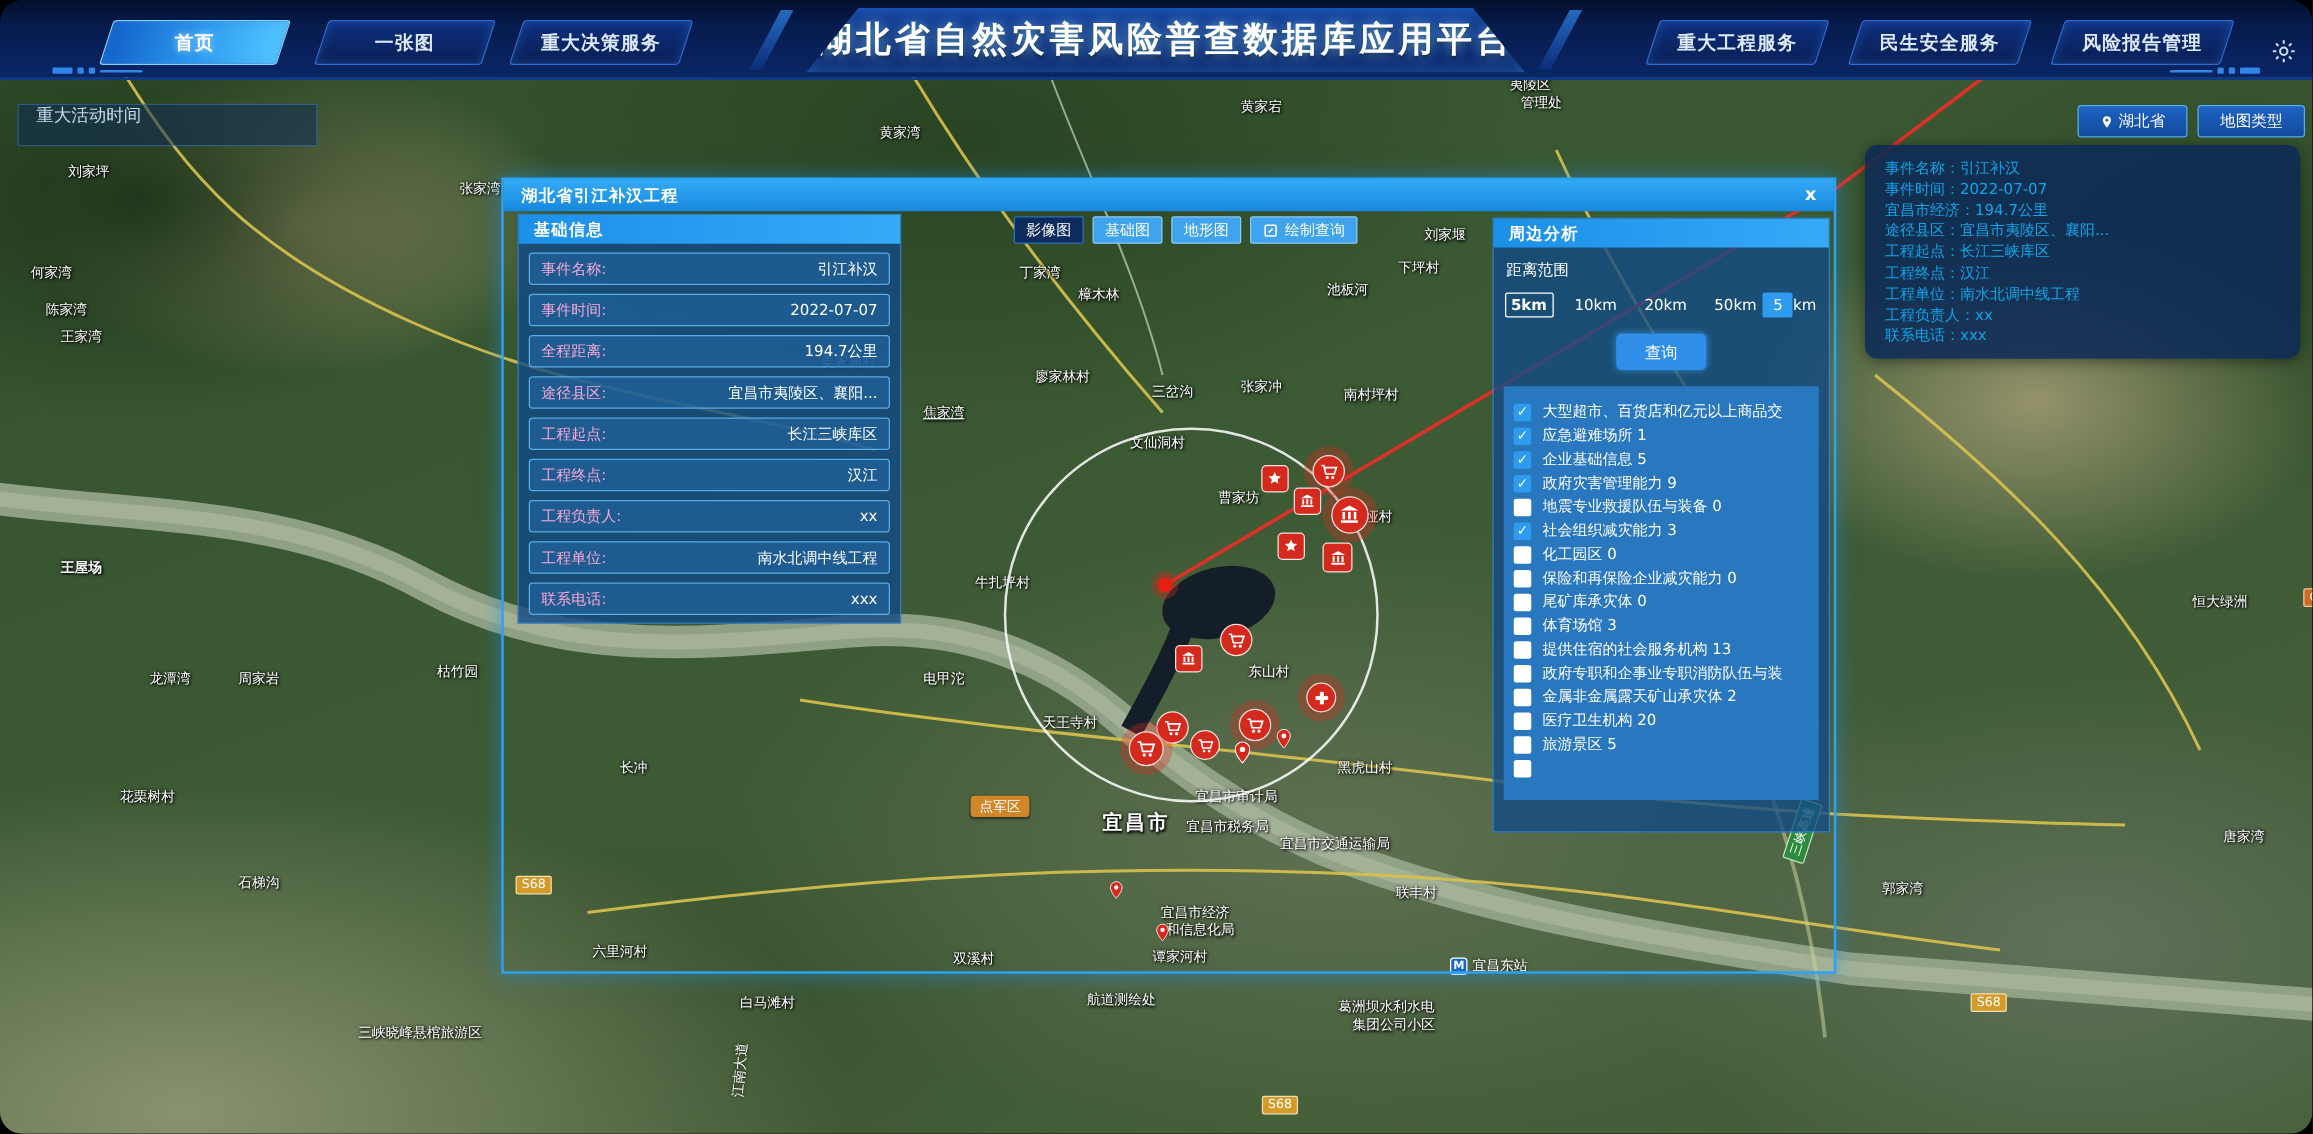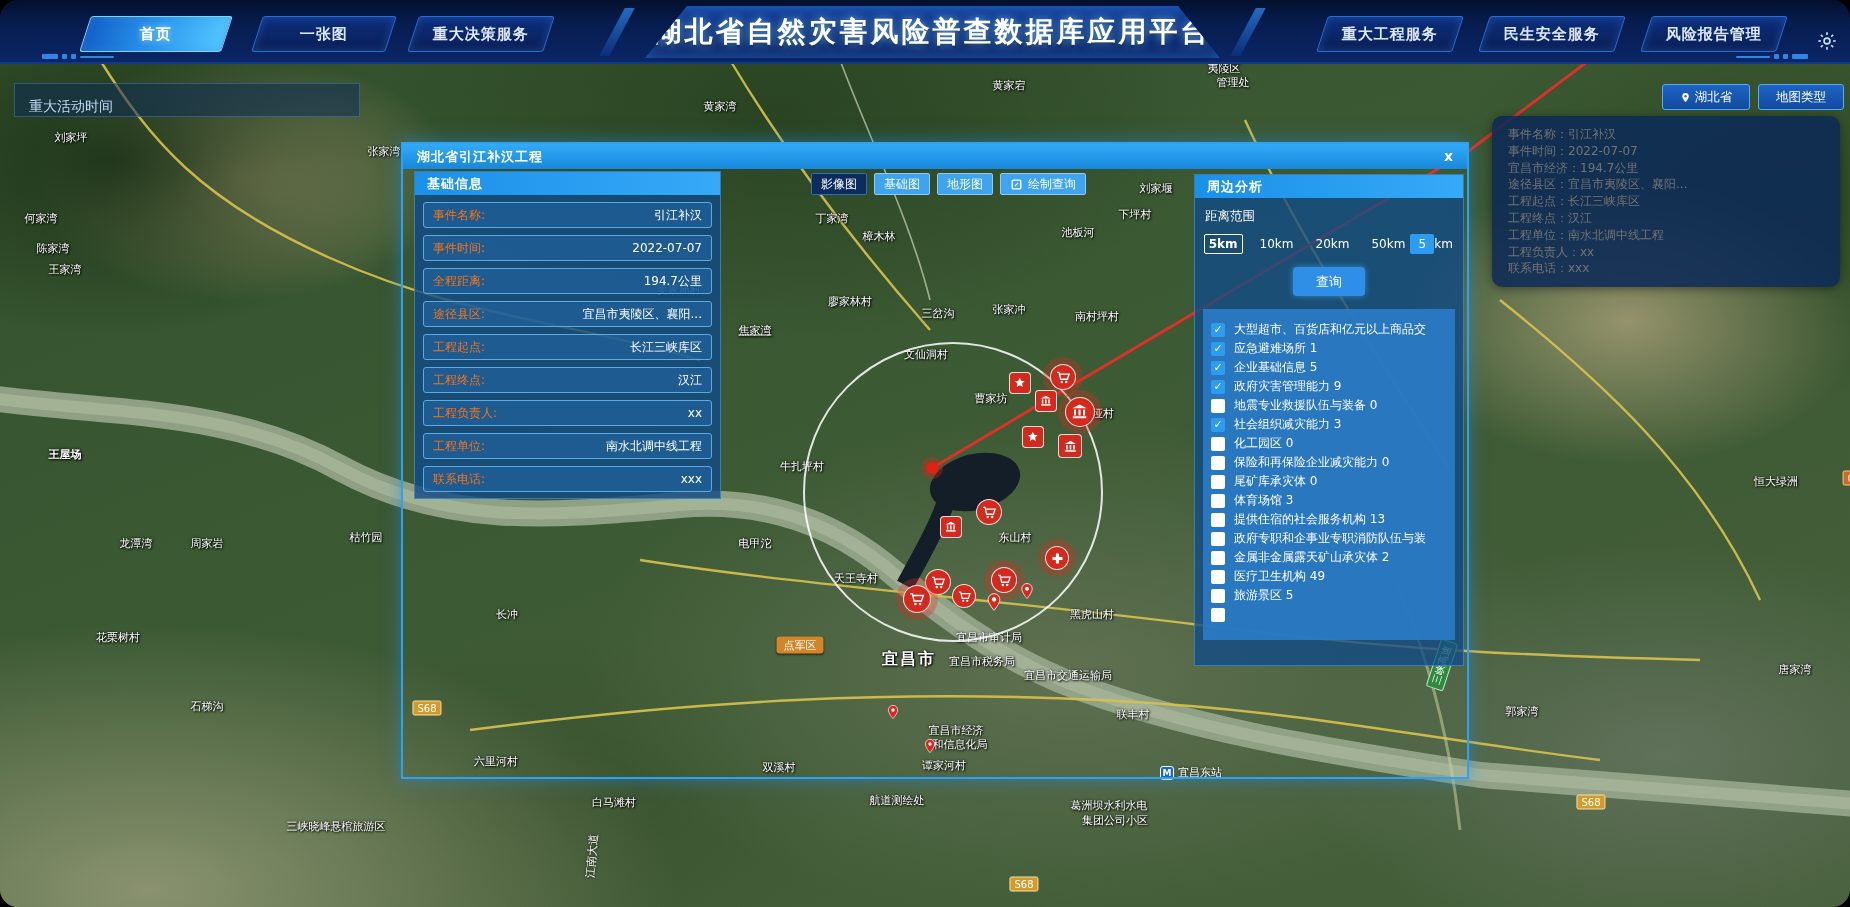--- a/index.html
+++ b/index.html
@@ -66,32 +66,32 @@
   .badge.expwy{background:#2e8b3d;border:1px solid #bfe3c2;}
   .badge.roadname{background:transparent;color:#fff;font-size:11px;text-shadow:0 0 3px #000;}
   .district-badge{position:absolute;left:800px;top:645px;transform:translate(-50%,-50%);z-index:2;
     background:#d2862a;color:#fff;font-size:11px;padding:1px 7px;border-radius:3px;box-shadow:0 1px 2px rgba(0,0,0,.5);}
   .station{position:absolute;left:1160px;top:765px;z-index:2;display:flex;align-items:center;gap:4px;}
   .station .m-ico{width:14px;height:14px;border-radius:3px;background:#1668c8;border:1px solid #fff;
     color:#fff;font-size:9px;font-weight:bold;display:flex;align-items:center;justify-content:center;}
   .station .m-txt{color:#fff;font-size:11px;text-shadow:0 0 3px #000;}
 
   
-  .event-bar{position:absolute;left:14px;top:83px;width:346px;height:34px;z-index:10;
+  .event-bar{position:absolute;left:14px;top:83px;width:240px;height:34px;z-index:10;
     background:rgba(12,42,88,.52);border:1px solid rgba(80,150,220,.4);
-    display:flex;align-items:flex-end;padding-left:14px;color:#c3d8f2;font-size:14px;}
+    display:flex;align-items:flex-start;padding-left:14px;color:#c3d8f2;font-size:14px;}
   .quick-btn{position:absolute;top:84px;height:26px;z-index:10;display:flex;align-items:center;justify-content:center;gap:4px;
     background:linear-gradient(180deg,#1e63c4,#124a9e);border:1px solid #55aef5;border-radius:3px;
     color:#fff;font-size:12.5px;cursor:pointer;padding:0 8px;}
   .btn-region{left:1662px;width:88px;}
   .btn-maptype{left:1758px;width:86px;}
   .tooltip{position:absolute;left:1492px;top:116px;width:348px;min-height:154px;z-index:13;
     background:rgba(13,42,86,.88);border-radius:10px;padding:10px 0 10px 16px;
     box-shadow:0 2px 10px rgba(0,0,0,.4);}
-  .tooltip .row{color:#737373;font-size:12px;line-height:16.8px;white-space:nowrap;}
+  .tooltip .row{color:#0ea5e9;font-size:12px;line-height:16.8px;white-space:nowrap;}
 
   
   .modal{position:absolute;left:401px;top:142px;width:1068px;height:637px;z-index:12;
     border:2px solid #2da2f4;box-shadow:0 0 16px rgba(30,140,235,.55);}
   .modal-header{position:absolute;left:0;right:0;top:0;height:25px;
     background:linear-gradient(180deg,#33aaf6,#1788dd);display:flex;align-items:center;}
   .modal-title{color:#fff;font-size:13px;font-weight:bold;padding-left:14px;letter-spacing:1px;}
   .modal-close{position:absolute;right:14px;top:1px;color:#fff;font-size:14px;font-weight:bold;cursor:pointer;line-height:22px;}
   .layer-row{position:absolute;left:408px;top:29px;display:flex;gap:7px;align-items:center;}
   .layer-btn{height:22px;padding:0 9px;display:flex;align-items:center;justify-content:center;
@@ -99,21 +99,21 @@
   .layer-btn.active{background:#0c2c5e;border:1px solid #2f6fb8;}
   .draw-btn{height:22px;padding:0 9px;display:flex;align-items:center;gap:5px;font-size:12px;color:#fff;
     background:#3fa3ee;border:1px solid #8ccaf8;border-radius:2px;cursor:pointer;}
   .panel-header{height:23px;background:linear-gradient(90deg,#1b90e8,#36a9f8);display:flex;align-items:center;
     color:#fff;font-size:13px;font-weight:bold;padding-left:12px;letter-spacing:1px;}
   .basic-info{position:absolute;left:11px;top:27px;width:307px;
     background:rgba(17,74,134,.80);border:1px solid rgba(70,160,230,.6);padding-bottom:6px;}
   .info-row{margin:7px 8px 0 8px;height:26px;border:1px solid #58ace6;border-radius:3px;
     background:rgba(32,104,168,.55);display:flex;align-items:center;justify-content:space-between;
     padding:0 9px;color:#fff;font-size:12px;}
-  .info-row .lbl{color:#f97316;}
+  .info-row .lbl{color:#f9a8d4;}
   .info-row .val{color:#fff;white-space:nowrap;}
   .analysis{position:absolute;left:791px;top:30px;width:270px;height:492px;
     background:rgba(17,74,134,.78);border:1px solid rgba(70,160,230,.6);}
   .range-label{color:#fff;font-size:12.5px;margin:10px 0 0 10px;}
   .range-row{display:flex;align-items:center;justify-content:flex-end;margin:9px 10px 0 28px;}
   .range-opt{color:#fff;font-size:12px;cursor:pointer;padding:3px 5px;}
   .range-opt.selected{border:1.5px solid #fff;border-radius:2px;font-weight:bold;padding:2px 4px;}
   .range-input{width:24px;height:20px;background:#2d9cf0;border:none;color:#fff;font-size:12px;
     text-align:center;border-radius:2px;}
   .range-unit{color:#fff;font-size:12px;}
@@ -548,21 +548,21 @@
           <div class="chk-row">
             <span class="chk"></span>
             <span class="chk-lbl">政府专职和企事业专职消防队伍与装</span>
           </div>
           <div class="chk-row">
             <span class="chk"></span>
             <span class="chk-lbl">金属非金属露天矿山承灾体 2</span>
           </div>
           <div class="chk-row">
             <span class="chk"></span>
-            <span class="chk-lbl">医疗卫生机构 49</span>
+            <span class="chk-lbl">医疗卫生机构 20</span>
           </div>
           <div class="chk-row">
             <span class="chk"></span>
             <span class="chk-lbl">旅游景区 5</span>
           </div>
           <div class="chk-row">
             <span class="chk"></span>
             <span class="chk-lbl"></span>
           </div>
         </div>

